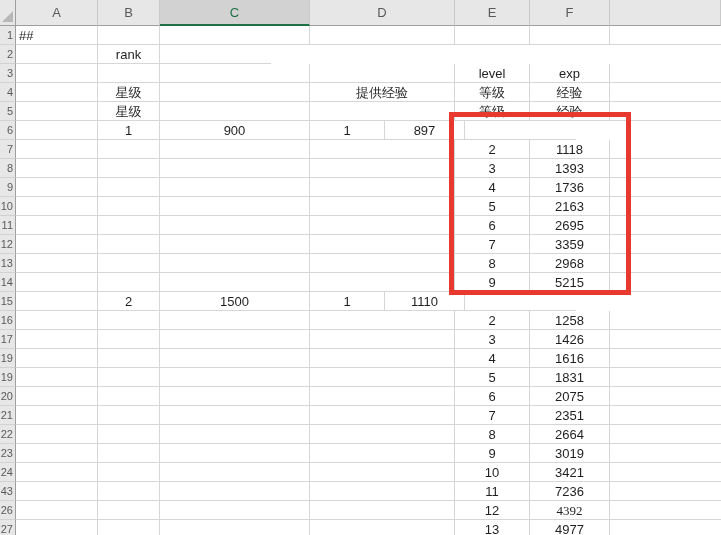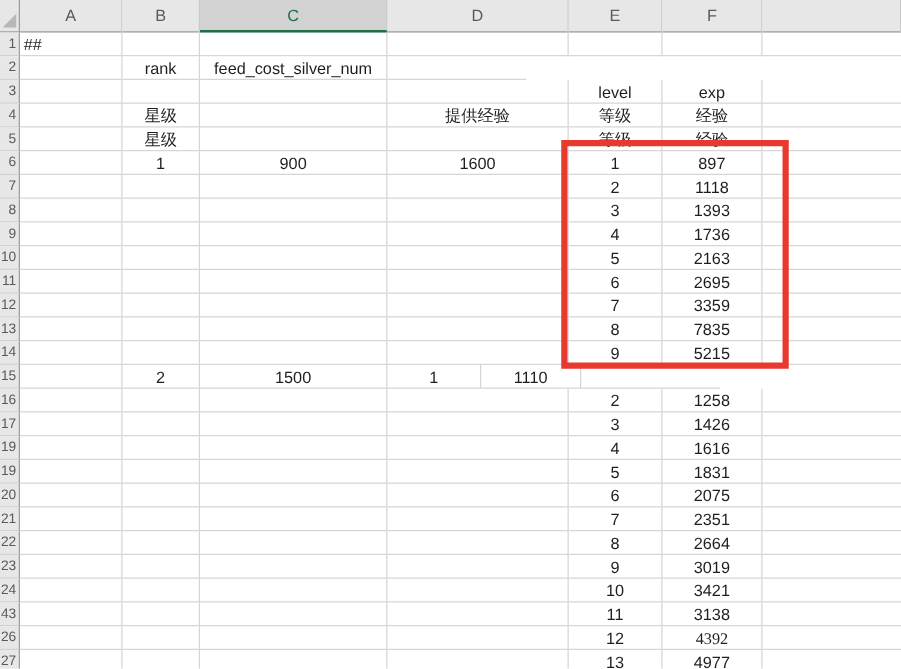--- a/index.html
+++ b/index.html
@@ -174,21 +174,20 @@
         <div class="g-cell" style="width: 62px;"></div>
         <div class="g-cell" style="width: 150px;"></div>
         <div class="g-cell" style="width: 145px;"></div>
         <div class="g-cell" style="width: 75px;"></div>
         <div class="g-cell" style="width: 80px;"></div>
         <div class="g-cell last" style="width: 111px;"></div>
       </div>
       <div class="g-row">
         <div class="g-cell" style="width: 82px;"></div>
         <div class="g-cell" style="width: 62px;">rank</div>
-        <div class="g-cell" style="width: 150px;">feed_cost_silver_num</div>
         <div class="g-cell last" style="width: 111px;"></div>
       </div>
       <div class="g-row">
         <div class="g-cell" style="width: 82px;"></div>
         <div class="g-cell" style="width: 62px;"></div>
         <div class="g-cell" style="width: 150px;"></div>
         <div class="g-cell" style="width: 145px;"></div>
         <div class="g-cell" style="width: 75px;">level</div>
         <div class="g-cell" style="width: 80px;">exp</div>
         <div class="g-cell last" style="width: 111px;"></div>
@@ -208,21 +207,20 @@
         <div class="g-cell" style="width: 150px;"></div>
         <div class="g-cell" style="width: 145px;"></div>
         <div class="g-cell" style="width: 75px;">等级</div>
         <div class="g-cell" style="width: 80px;">经验</div>
         <div class="g-cell last" style="width: 111px;"></div>
       </div>
       <div class="g-row">
         <div class="g-cell" style="width: 82px;"></div>
         <div class="g-cell" style="width: 62px;">1</div>
         <div class="g-cell" style="width: 150px;">900</div>
-        <div class="g-cell" style="width: 145px;">1600</div>
         <div class="g-cell" style="width: 75px;">1</div>
         <div class="g-cell" style="width: 80px;">897</div>
         <div class="g-cell last" style="width: 111px;"></div>
       </div>
       <div class="g-row">
         <div class="g-cell" style="width: 82px;"></div>
         <div class="g-cell" style="width: 62px;"></div>
         <div class="g-cell" style="width: 150px;"></div>
         <div class="g-cell" style="width: 145px;"></div>
         <div class="g-cell" style="width: 75px;">2</div>
@@ -273,21 +271,21 @@
         <div class="g-cell" style="width: 75px;">7</div>
         <div class="g-cell" style="width: 80px;">3359</div>
         <div class="g-cell last" style="width: 111px;"></div>
       </div>
       <div class="g-row">
         <div class="g-cell" style="width: 82px;"></div>
         <div class="g-cell" style="width: 62px;"></div>
         <div class="g-cell" style="width: 150px;"></div>
         <div class="g-cell" style="width: 145px;"></div>
         <div class="g-cell" style="width: 75px;">8</div>
-        <div class="g-cell" style="width: 80px;">7835</div>
+        <div class="g-cell" style="width: 80px;">2968</div>
         <div class="g-cell last" style="width: 111px;"></div>
       </div>
       <div class="g-row">
         <div class="g-cell" style="width: 82px;"></div>
         <div class="g-cell" style="width: 62px;"></div>
         <div class="g-cell" style="width: 150px;"></div>
         <div class="g-cell" style="width: 145px;"></div>
         <div class="g-cell" style="width: 75px;">9</div>
         <div class="g-cell" style="width: 80px;">5215</div>
         <div class="g-cell last" style="width: 111px;"></div>
@@ -380,21 +378,21 @@
         <div class="g-cell" style="width: 75px;">10</div>
         <div class="g-cell" style="width: 80px;">3421</div>
         <div class="g-cell last" style="width: 111px;"></div>
       </div>
       <div class="g-row">
         <div class="g-cell" style="width: 82px;"></div>
         <div class="g-cell" style="width: 62px;"></div>
         <div class="g-cell" style="width: 150px;"></div>
         <div class="g-cell" style="width: 145px;"></div>
         <div class="g-cell" style="width: 75px;">11</div>
-        <div class="g-cell" style="width: 80px;">3138</div>
+        <div class="g-cell" style="width: 80px;">7236</div>
         <div class="g-cell last" style="width: 111px;"></div>
       </div>
       <div class="g-row">
         <div class="g-cell" style="width: 82px;"></div>
         <div class="g-cell" style="width: 62px;"></div>
         <div class="g-cell" style="width: 150px;"></div>
         <div class="g-cell" style="width: 145px;"></div>
         <div class="g-cell" style="width: 75px;">12</div>
         <div class="g-cell" style="width: 80px; font-family: Liberation Serif, serif;">4392</div>
         <div class="g-cell last" style="width: 111px;"></div>

